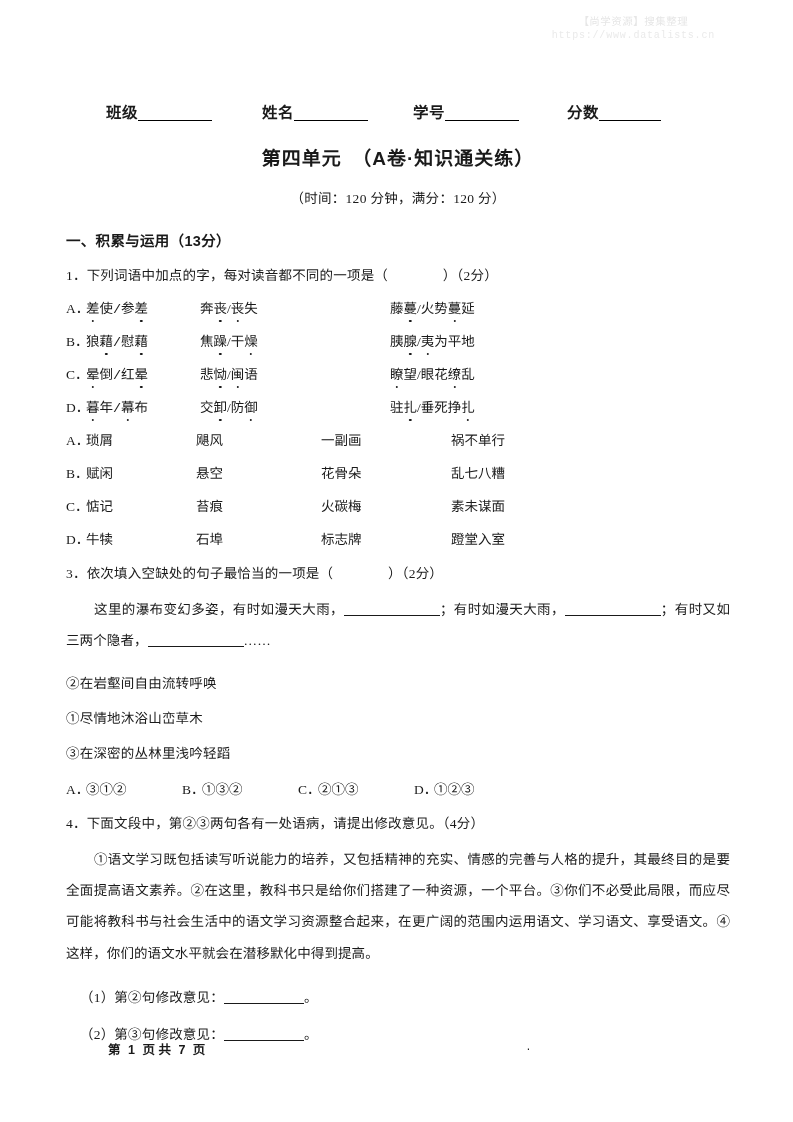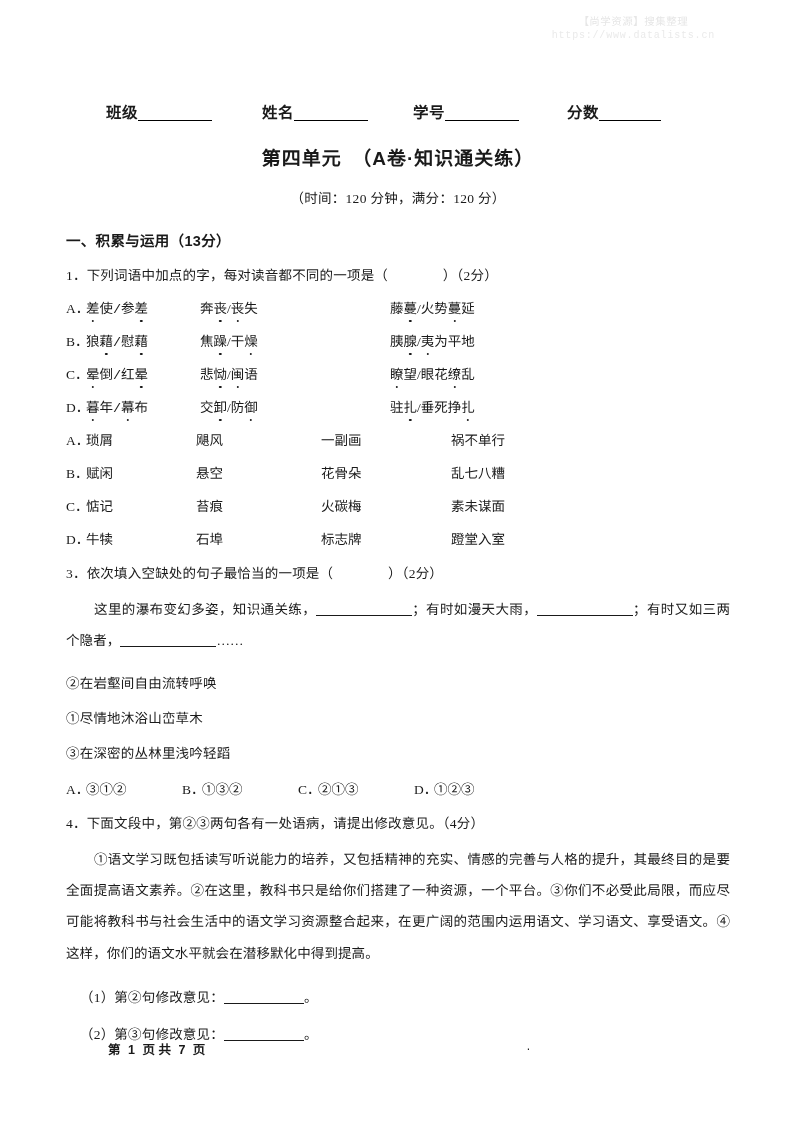--- a/index.html
+++ b/index.html
@@ -244,21 +244,21 @@
 
     <div id="q2-options">
         <div class="opt-row c4"><span class="opt-key">A．</span><span class="cell">琐屑</span><span class="cell">飓风</span><span class="cell">一副画</span><span class="cell">祸不单行</span></div>
         <div class="opt-row c4"><span class="opt-key">B．</span><span class="cell">赋闲</span><span class="cell">悬空</span><span class="cell">花骨朵</span><span class="cell">乱七八糟</span></div>
         <div class="opt-row c4"><span class="opt-key">C．</span><span class="cell">惦记</span><span class="cell">苔痕</span><span class="cell">火碳梅</span><span class="cell">素未谋面</span></div>
         <div class="opt-row c4"><span class="opt-key">D．</span><span class="cell">牛犊</span><span class="cell">石埠</span><span class="cell">标志牌</span><span class="cell">蹬堂入室</span></div>
       </div>
 
     <div class="q-stem">3．依次填入空缺处的句子最恰当的一项是（　　　　）（2分）</div>
     <div class="para indent">
-      <span>这里的瀑布变幻多姿，知识通关练，</span><span class="fill fill-1"></span><span>；有时如漫天大雨，</span><span class="fill fill-2"></span><span>；有时又如三两个隐者，</span><span class="fill fill-3"></span><span>……</span>
+      <span>这里的瀑布变幻多姿，有时如漫天大雨，</span><span class="fill fill-1"></span><span>；有时如漫天大雨，</span><span class="fill fill-2"></span><span>；有时又如三两个隐者，</span><span class="fill fill-3"></span><span>……</span>
     </div>
     <div id="q3-items">
         <div class="seq-item">②在岩壑间自由流转呼唤</div>
         <div class="seq-item">①尽情地沐浴山峦草木</div>
         <div class="seq-item">③在深密的丛林里浅吟轻蹈</div>
       </div>
     <div class="ord-row" id="q3-orders"><span class="ocell"><span class="okey">A．</span><span>③①②</span></span><span class="ocell"><span class="okey">B．</span><span>①③②</span></span><span class="ocell"><span class="okey">C．</span><span>②①③</span></span><span class="ocell"><span class="okey">D．</span><span>①②③</span></span></div>
 
     <div class="q-stem">4．下面文段中，第②③两句各有一处语病，请提出修改意见。（4分）</div>
     <div class="para indent">①语文学习既包括读写听说能力的培养，又包括精神的充实、情感的完善与人格的提升，其最终目的是要全面提高语文素养。②在这里，教科书只是给你们搭建了一种资源，一个平台。③你们不必受此局限，而应尽可能将教科书与社会生活中的语文学习资源整合起来，在更广阔的范围内运用语文、学习语文、享受语文。④这样，你们的语文水平就会在潜移默化中得到提高。</div>

